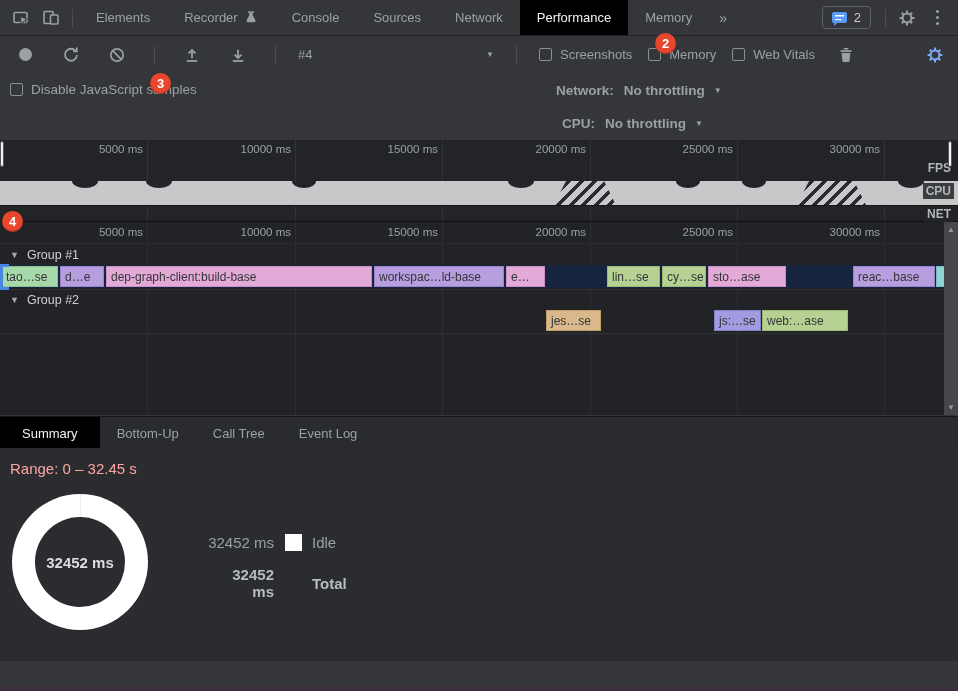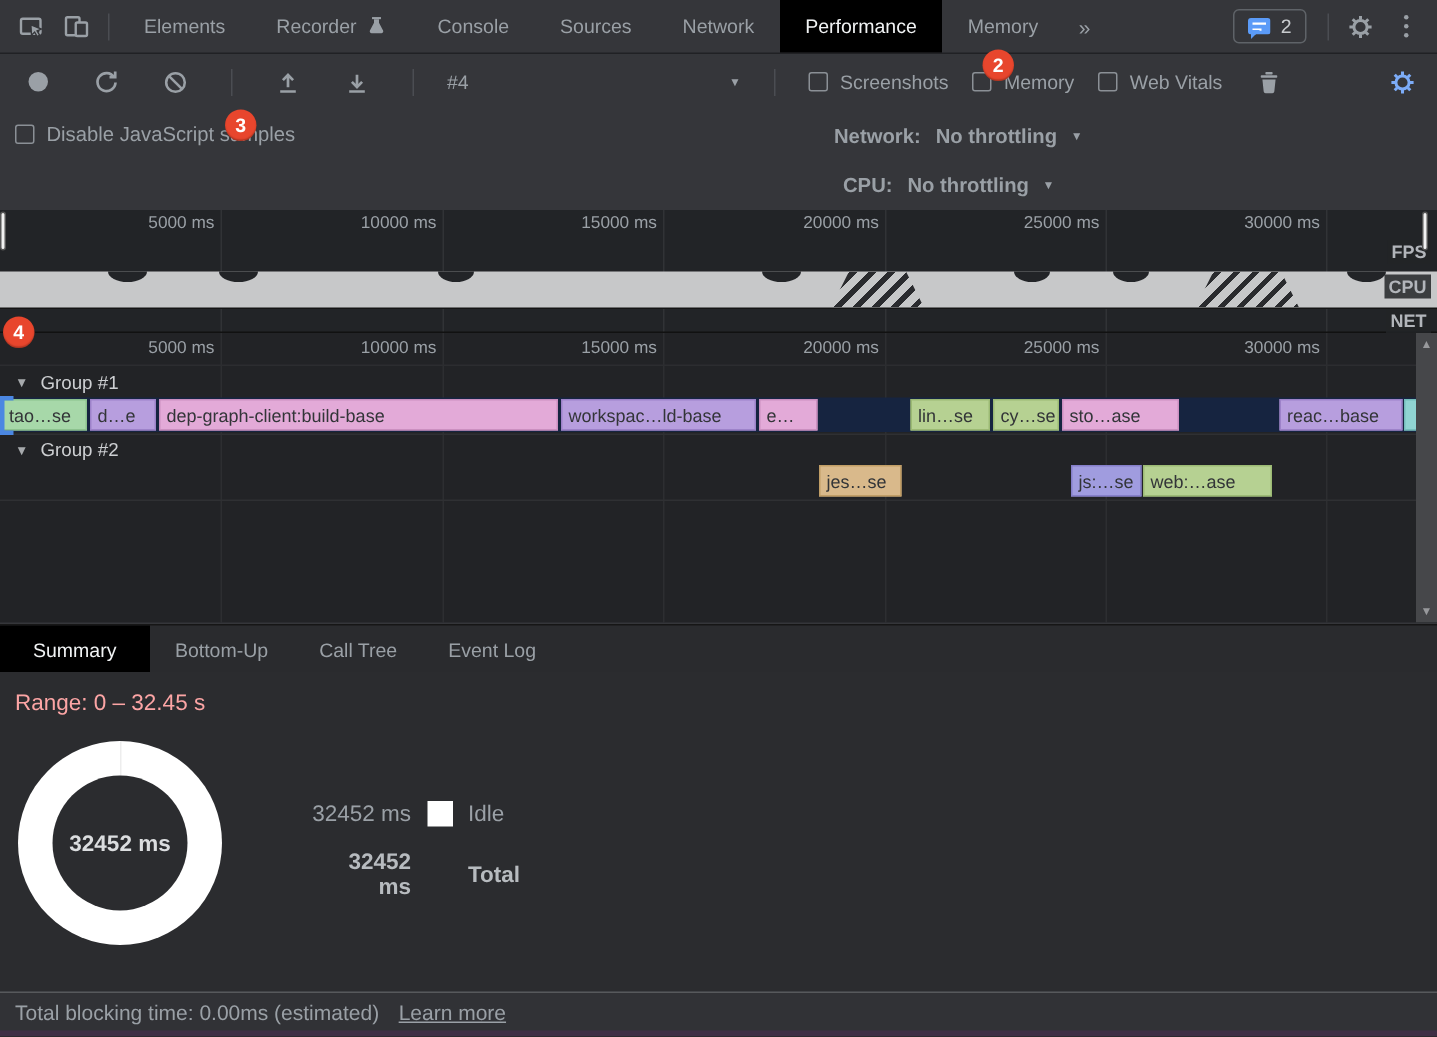--- a/index.html
+++ b/index.html
@@ -380,23 +380,19 @@
           <span class="llab">Idle</span>
         </div>
         <div class="lrow bold" style="top: 118px;">
           <span class="lval">32452 ms</span>
           <span class="lswatch" style="visibility: hidden;"></span>
           <span class="llab">Total</span>
         </div>
       </div>
   </div>
 
-  <div class="footer">
-    <span>Total blocking time: 0.00ms (estimated)</span>
-    <a class="link">Learn more</a>
-  </div>
   <div class="strip"></div>
 
   <div class="badge" style="left:655px; top:33px">2</div>
   <div class="badge" style="left:150px; top:73px">3</div>
   <div class="badge" style="left:2px; top:211px">4</div>
 
 </div>
 
 </body></html>

